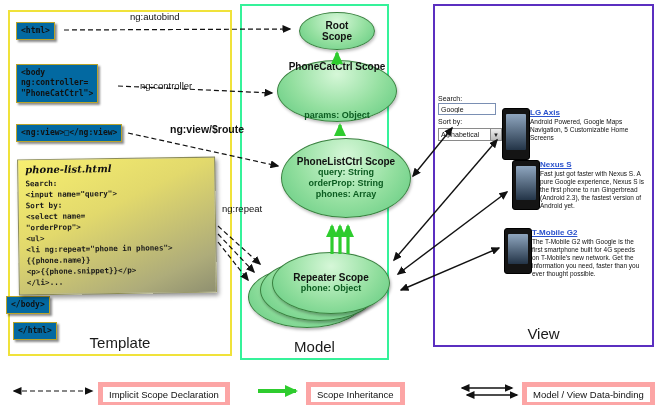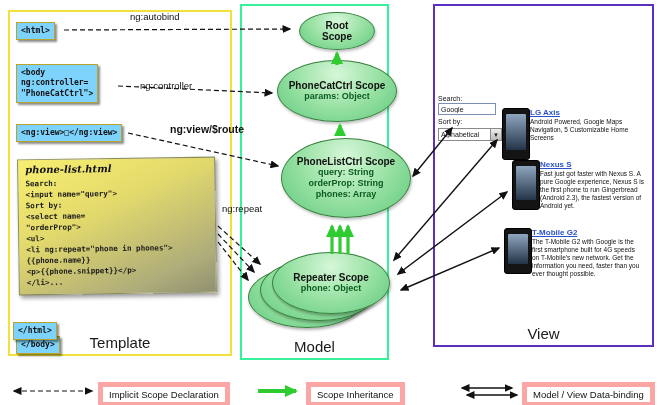--- a/index.html
+++ b/index.html
@@ -9,48 +9,48 @@
 
   
   .panel { position:absolute; }
   .panel-template { left:8px; top:10px; width:224px; height:346px; border:2px solid #f0e23a; }
   .panel-model    { left:240px; top:4px; width:149px; height:356px; border:2px solid #35f29a; }
   .panel-view     { left:433px; top:4px; width:221px; height:343px; border:2px solid #5b2fc0; }
   .panel-label { position:absolute; bottom:3px; left:0; width:100%; text-align:center;
                  font-size:15px; color:#1a1a1a; }
 
   
-  .tag { position:absolute; background:#7dd3fc; border:1px solid #b9a32b;
+  .tag { position:absolute; background:#0369a1; border:1px solid #b9a32b;
          box-shadow:1.5px 1.5px 2px rgba(0,0,0,.45);
          font-family:"DejaVu Sans Mono", monospace; font-size:8px; font-weight:bold;
          padding:3px 4px; white-space:pre-line; line-height:1.3; color:#111; z-index:2; }
   .tag-html-open  { left:16px; top:22px; }
   .tag-body-open  { left:16px; top:64px; }
   .tag-ng-view    { left:16px; top:124px; }
-  .tag-body-close { left:16px; top:296px;margin-top:40px; }
+  .tag-body-close { left:6px; top:296px; }
   .tag-html-close { left:13px; top:322px; }
 
   
   .codeblock { position:absolute; left:18px; top:158px; width:198px; z-index:2;
                background:linear-gradient(155deg,#f7ef70 0%,#e2d96c 40%,#aeac7a 82%,#8f9070 100%);
                border:1px solid #8b8b55; box-shadow:2px 3px 4px rgba(0,0,0,.4);
                padding:4px 5px 6px 7px; transform:rotate(-0.8deg); }
   .code-title { font-family:"DejaVu Serif", serif; font-style:italic; font-weight:bold;
                 font-size:10px; color:#111; margin-bottom:3px; }
   .code-line  { font-family:"DejaVu Sans Mono", monospace; font-size:7.6px; line-height:11px;
                 font-weight:bold; color:#1a1a1a; white-space:nowrap; }
 
   
   .ellipse { position:absolute; border-radius:50%;
              background:radial-gradient(ellipse at 50% 22%, #d6f7d8 0%, #93df9f 55%, #5fc97e 100%);
              border:1px solid #39803f; box-shadow:1px 2px 3px rgba(0,0,0,.25);
              display:flex; flex-direction:column; align-items:center; justify-content:center;
              text-align:center; z-index:2; }
   .scope-root      { left:299px; top:12px;  width:76px;  height:38px; }
-  .scope-phonecat  { left:277px; top:60px;  width:120px; height:62px; }
+  .scope-phonecat  { left:277px; top:60px;  width:120px; height:62px;justify-content:space-between; }
   .scope-phonelist { left:281px; top:138px; width:130px; height:80px; }
   .scope-title { font-size:10px; font-weight:bold; color:#111; line-height:1.12; padding:0 10px; }
   .scope-prop  { font-size:9px;  font-weight:bold; color:#0b5c20; line-height:1.22; }
   .rep-stack { position:absolute; left:248px; top:252px; width:146px; height:80px; z-index:2; }
   .rep-e { position:absolute; width:118px; height:62px; border-radius:50%;
            background:radial-gradient(ellipse at 50% 22%, #d6f7d8 0%, #93df9f 55%, #5fc97e 100%);
            border:1px solid #39803f; box-shadow:1px 2px 3px rgba(0,0,0,.3);
            display:flex; flex-direction:column; align-items:center; justify-content:center; text-align:center; }
   .rep-b1 { left:0;    top:14px; }
   .rep-b2 { left:12px; top:7px;  }

